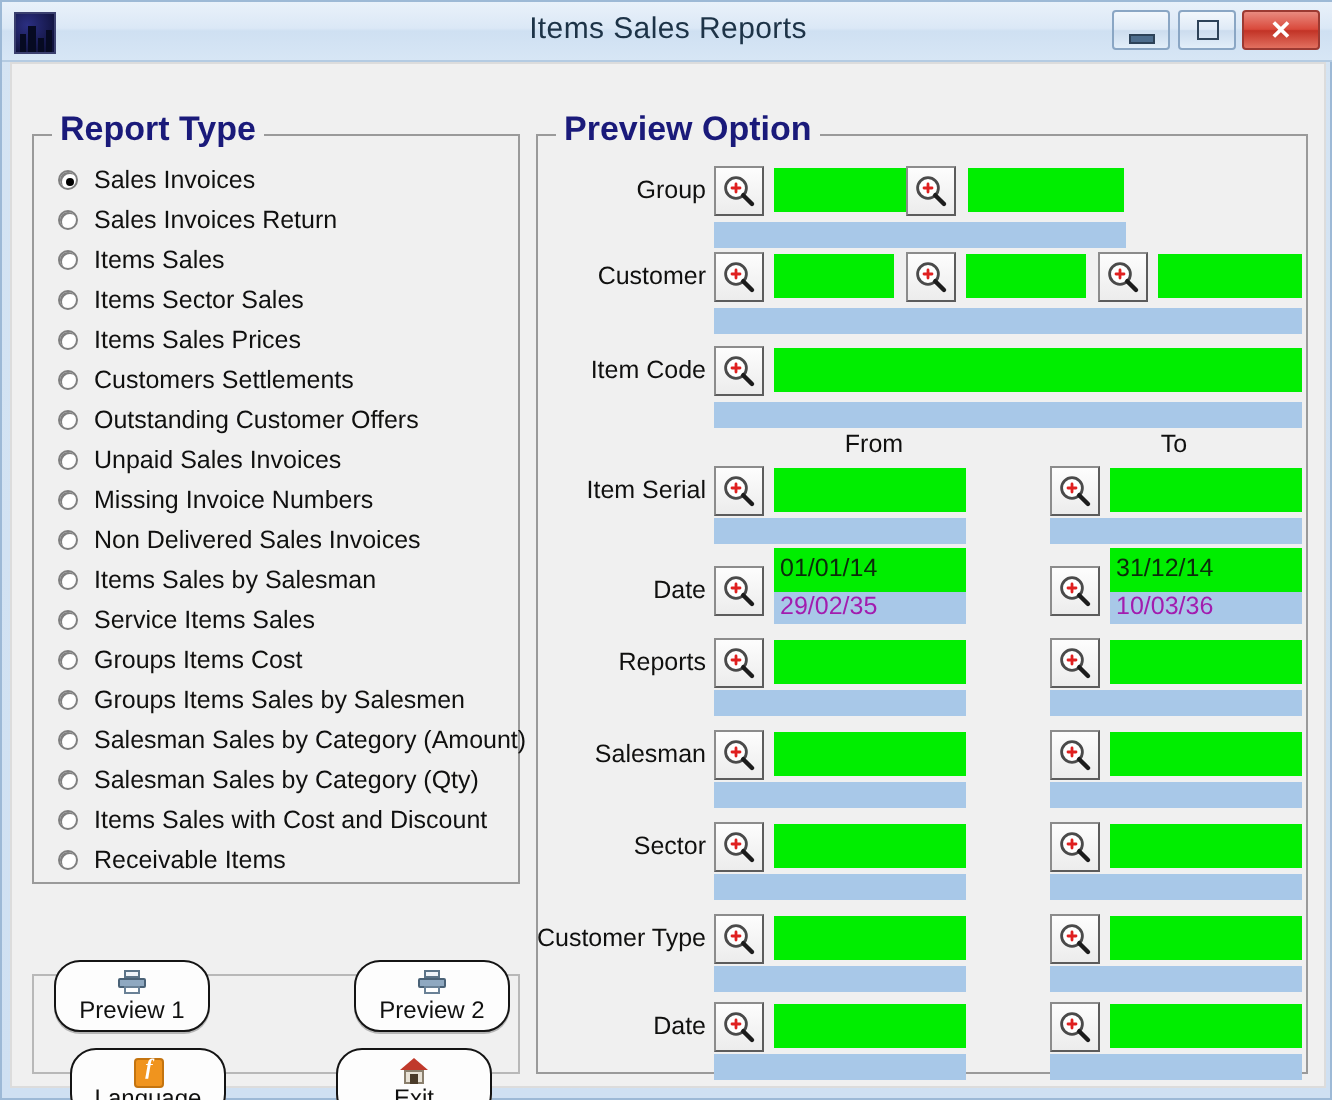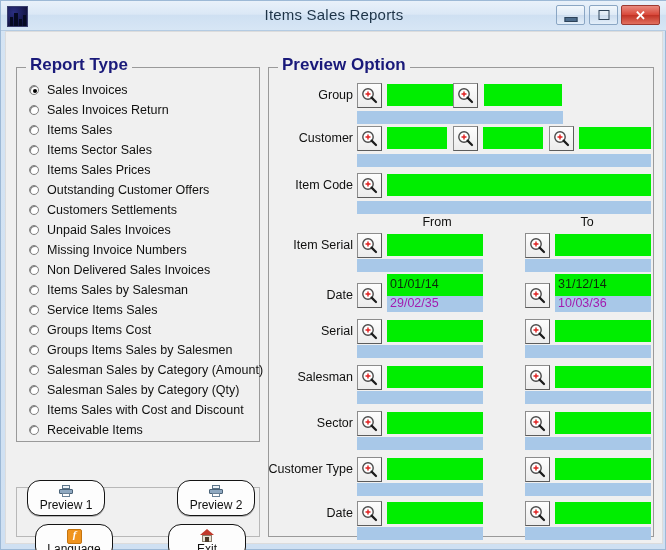--- a/index.html
+++ b/index.html
@@ -206,25 +206,25 @@
         <div class="radio-row">
           <span class="radio-mark"></span>
           <span class="radio-label">Items Sector Sales</span>
         </div>
         <div class="radio-row">
           <span class="radio-mark"></span>
           <span class="radio-label">Items Sales Prices</span>
         </div>
         <div class="radio-row">
           <span class="radio-mark"></span>
+          <span class="radio-label">Customers Settlements</span>
+        </div>
+        <div class="radio-row">
+          <span class="radio-mark"></span>
           <span class="radio-label">Outstanding Customer Offers</span>
-        </div>
-        <div class="radio-row">
-          <span class="radio-mark"></span>
-          <span class="radio-label">Customers Settlements</span>
         </div>
         <div class="radio-row">
           <span class="radio-mark"></span>
           <span class="radio-label">Unpaid Sales Invoices</span>
         </div>
         <div class="radio-row">
           <span class="radio-mark"></span>
           <span class="radio-label">Missing Invoice Numbers</span>
         </div>
         <div class="radio-row">
@@ -403,21 +403,21 @@
       <div class="mag" style="left:256px;top:215px;">
         <svg width="17" height="17" viewBox="0 0 17 17">
             <circle cx="7" cy="7" r="5.2" fill="#ffffff" stroke="#4a4a4a" stroke-width="1.4"></circle>
             <path d="M5 7h4M7 5v4" stroke="#e02020" stroke-width="1.4" stroke-linecap="round"></path>
             <path d="M10.6 10.6L15 15" stroke="#1c1c1c" stroke-width="2.2" stroke-linecap="round"></path>
           </svg>
       </div>
       <div class="gfield" style="left:286px;top:206px;width:96px;">31/12/14</div>
       <div class="bstrip tall" style="left:286px;top:228px;width:96px;">10/03/36</div>
 
-      <div class="pv-label" style="left:0;top:256px;width:84px;">Serial</div>
+      <div class="pv-label" style="left:0;top:256px;width:84px;">Reports</div>
       <div class="mag" style="left:88px;top:251px;">
         <svg width="17" height="17" viewBox="0 0 17 17">
             <circle cx="7" cy="7" r="5.2" fill="#ffffff" stroke="#4a4a4a" stroke-width="1.4"></circle>
             <path d="M5 7h4M7 5v4" stroke="#e02020" stroke-width="1.4" stroke-linecap="round"></path>
             <path d="M10.6 10.6L15 15" stroke="#1c1c1c" stroke-width="2.2" stroke-linecap="round"></path>
           </svg>
       </div>
       <div class="gfield" style="left:118px;top:252px;width:96px;"></div>
       <div class="bstrip" style="left:88px;top:277px;width:126px;"></div>
       <div class="mag" style="left:256px;top:251px;">

